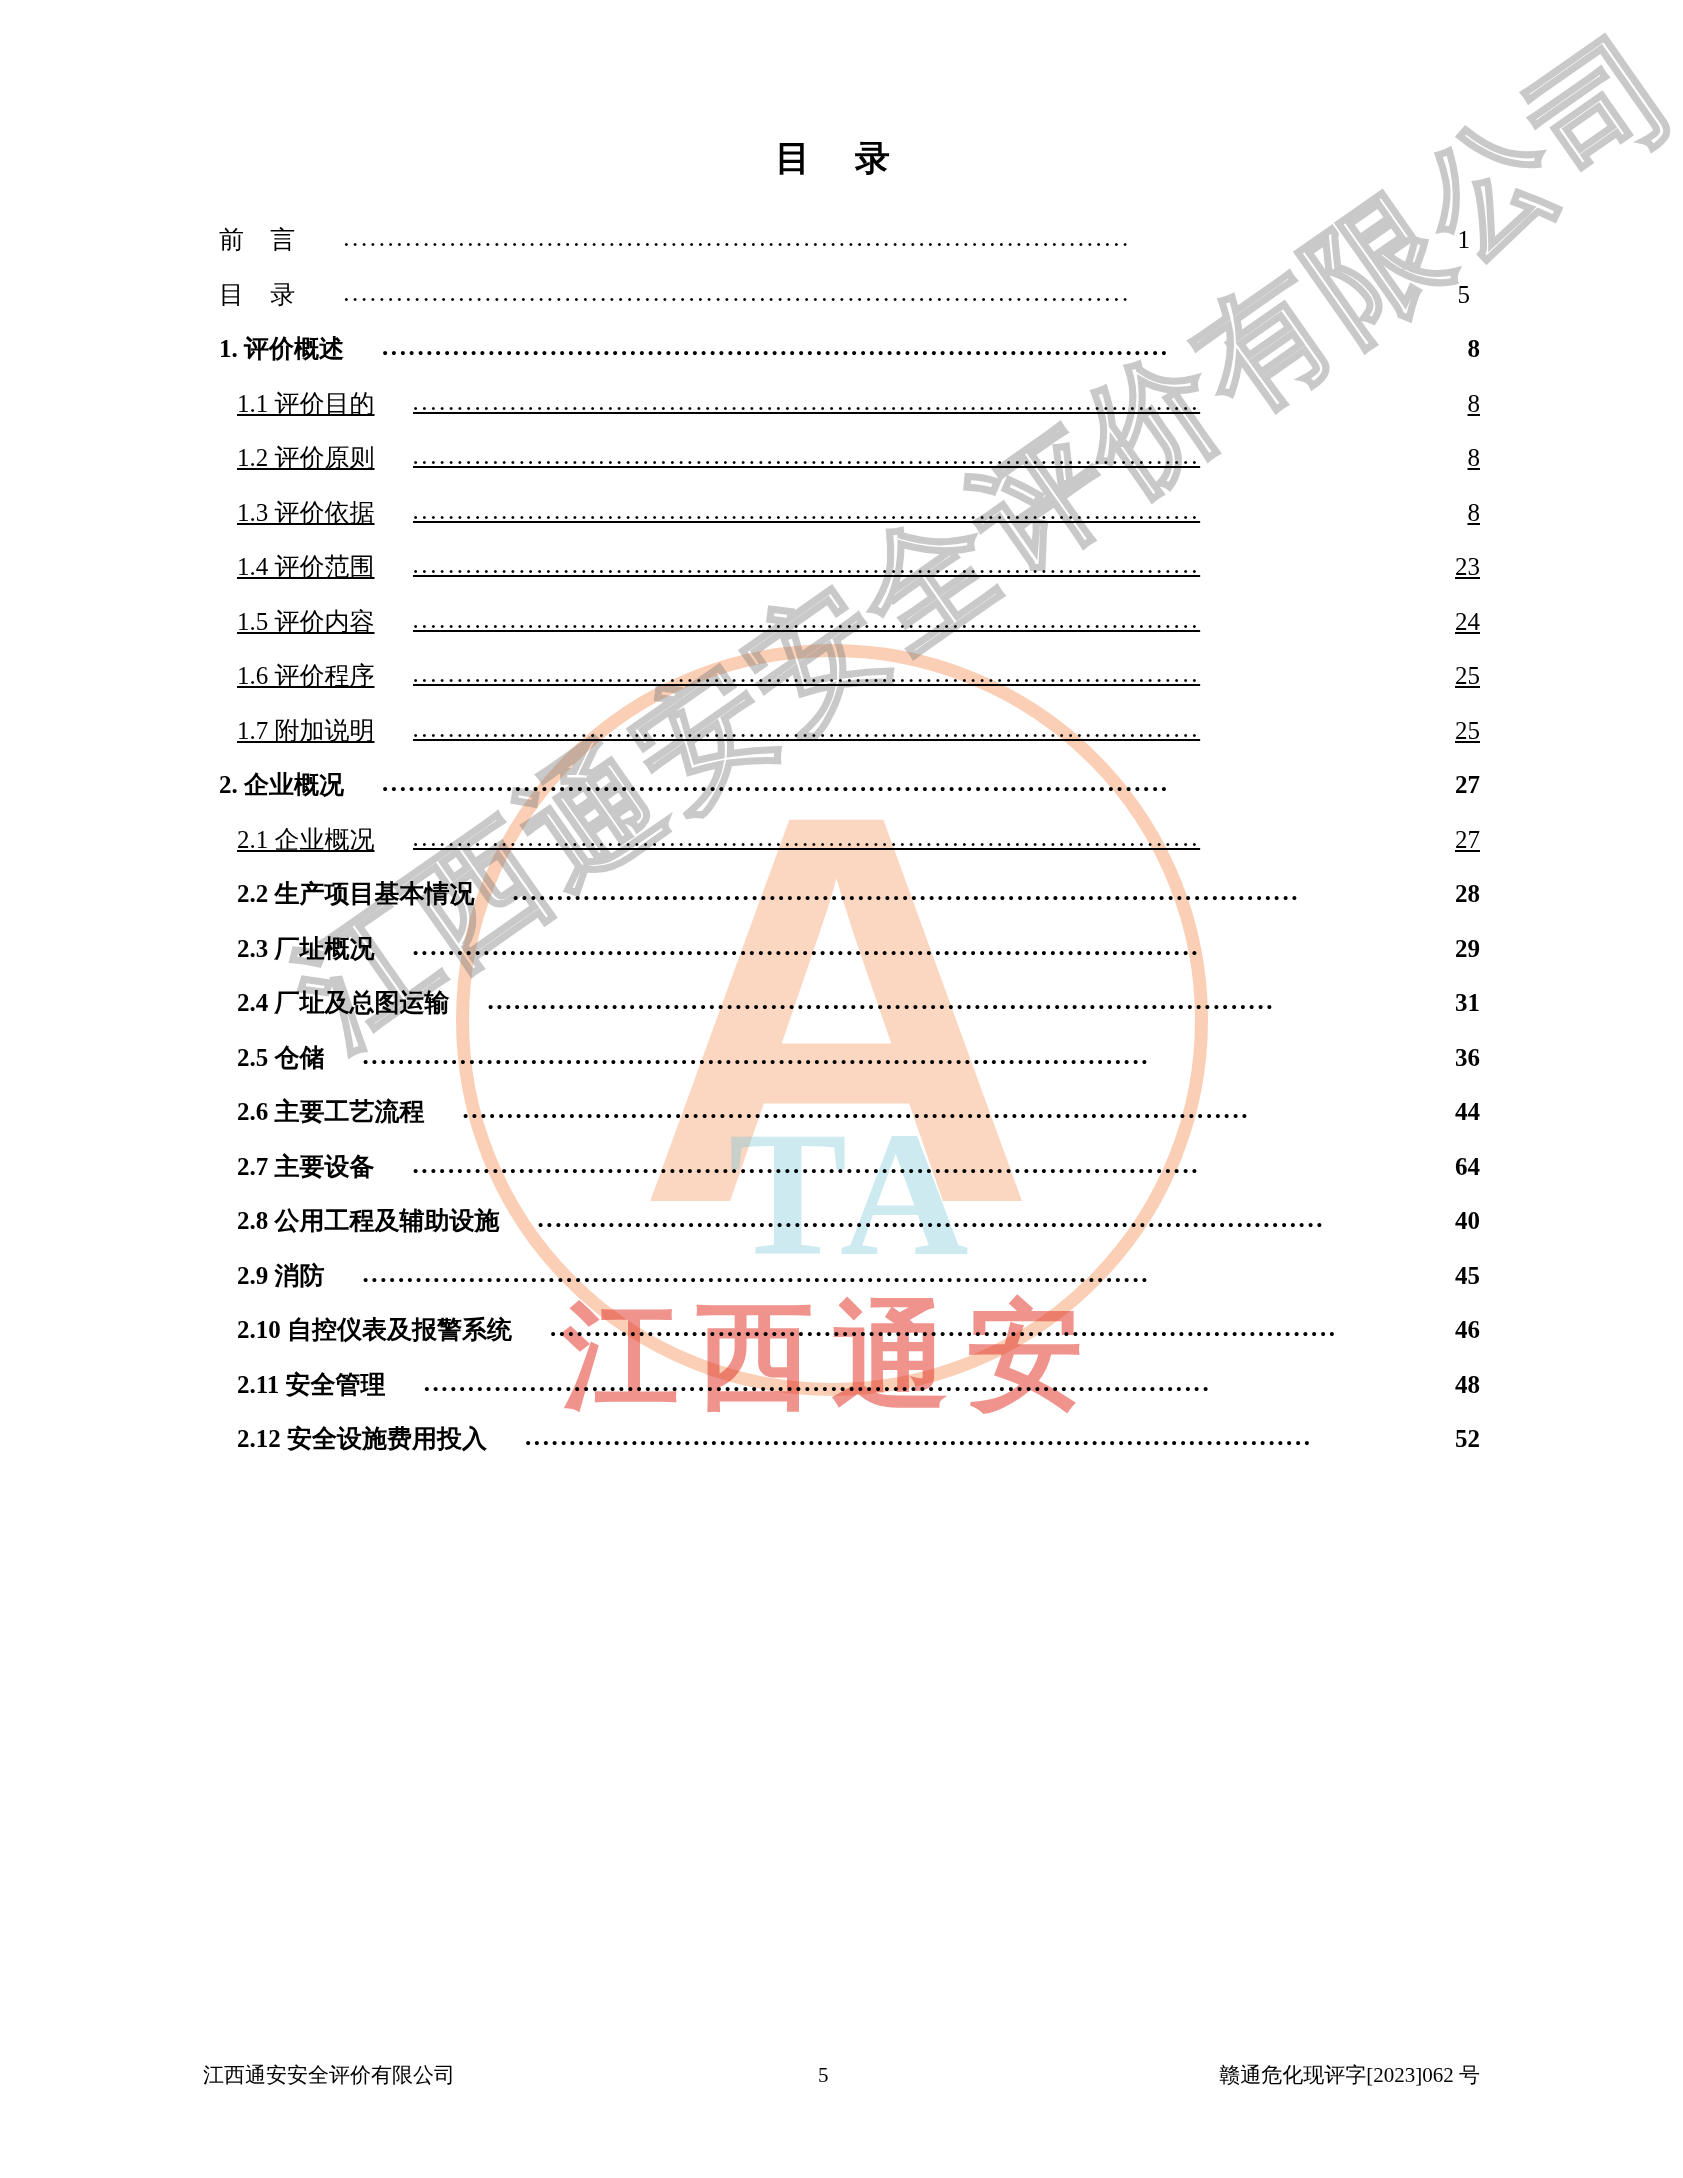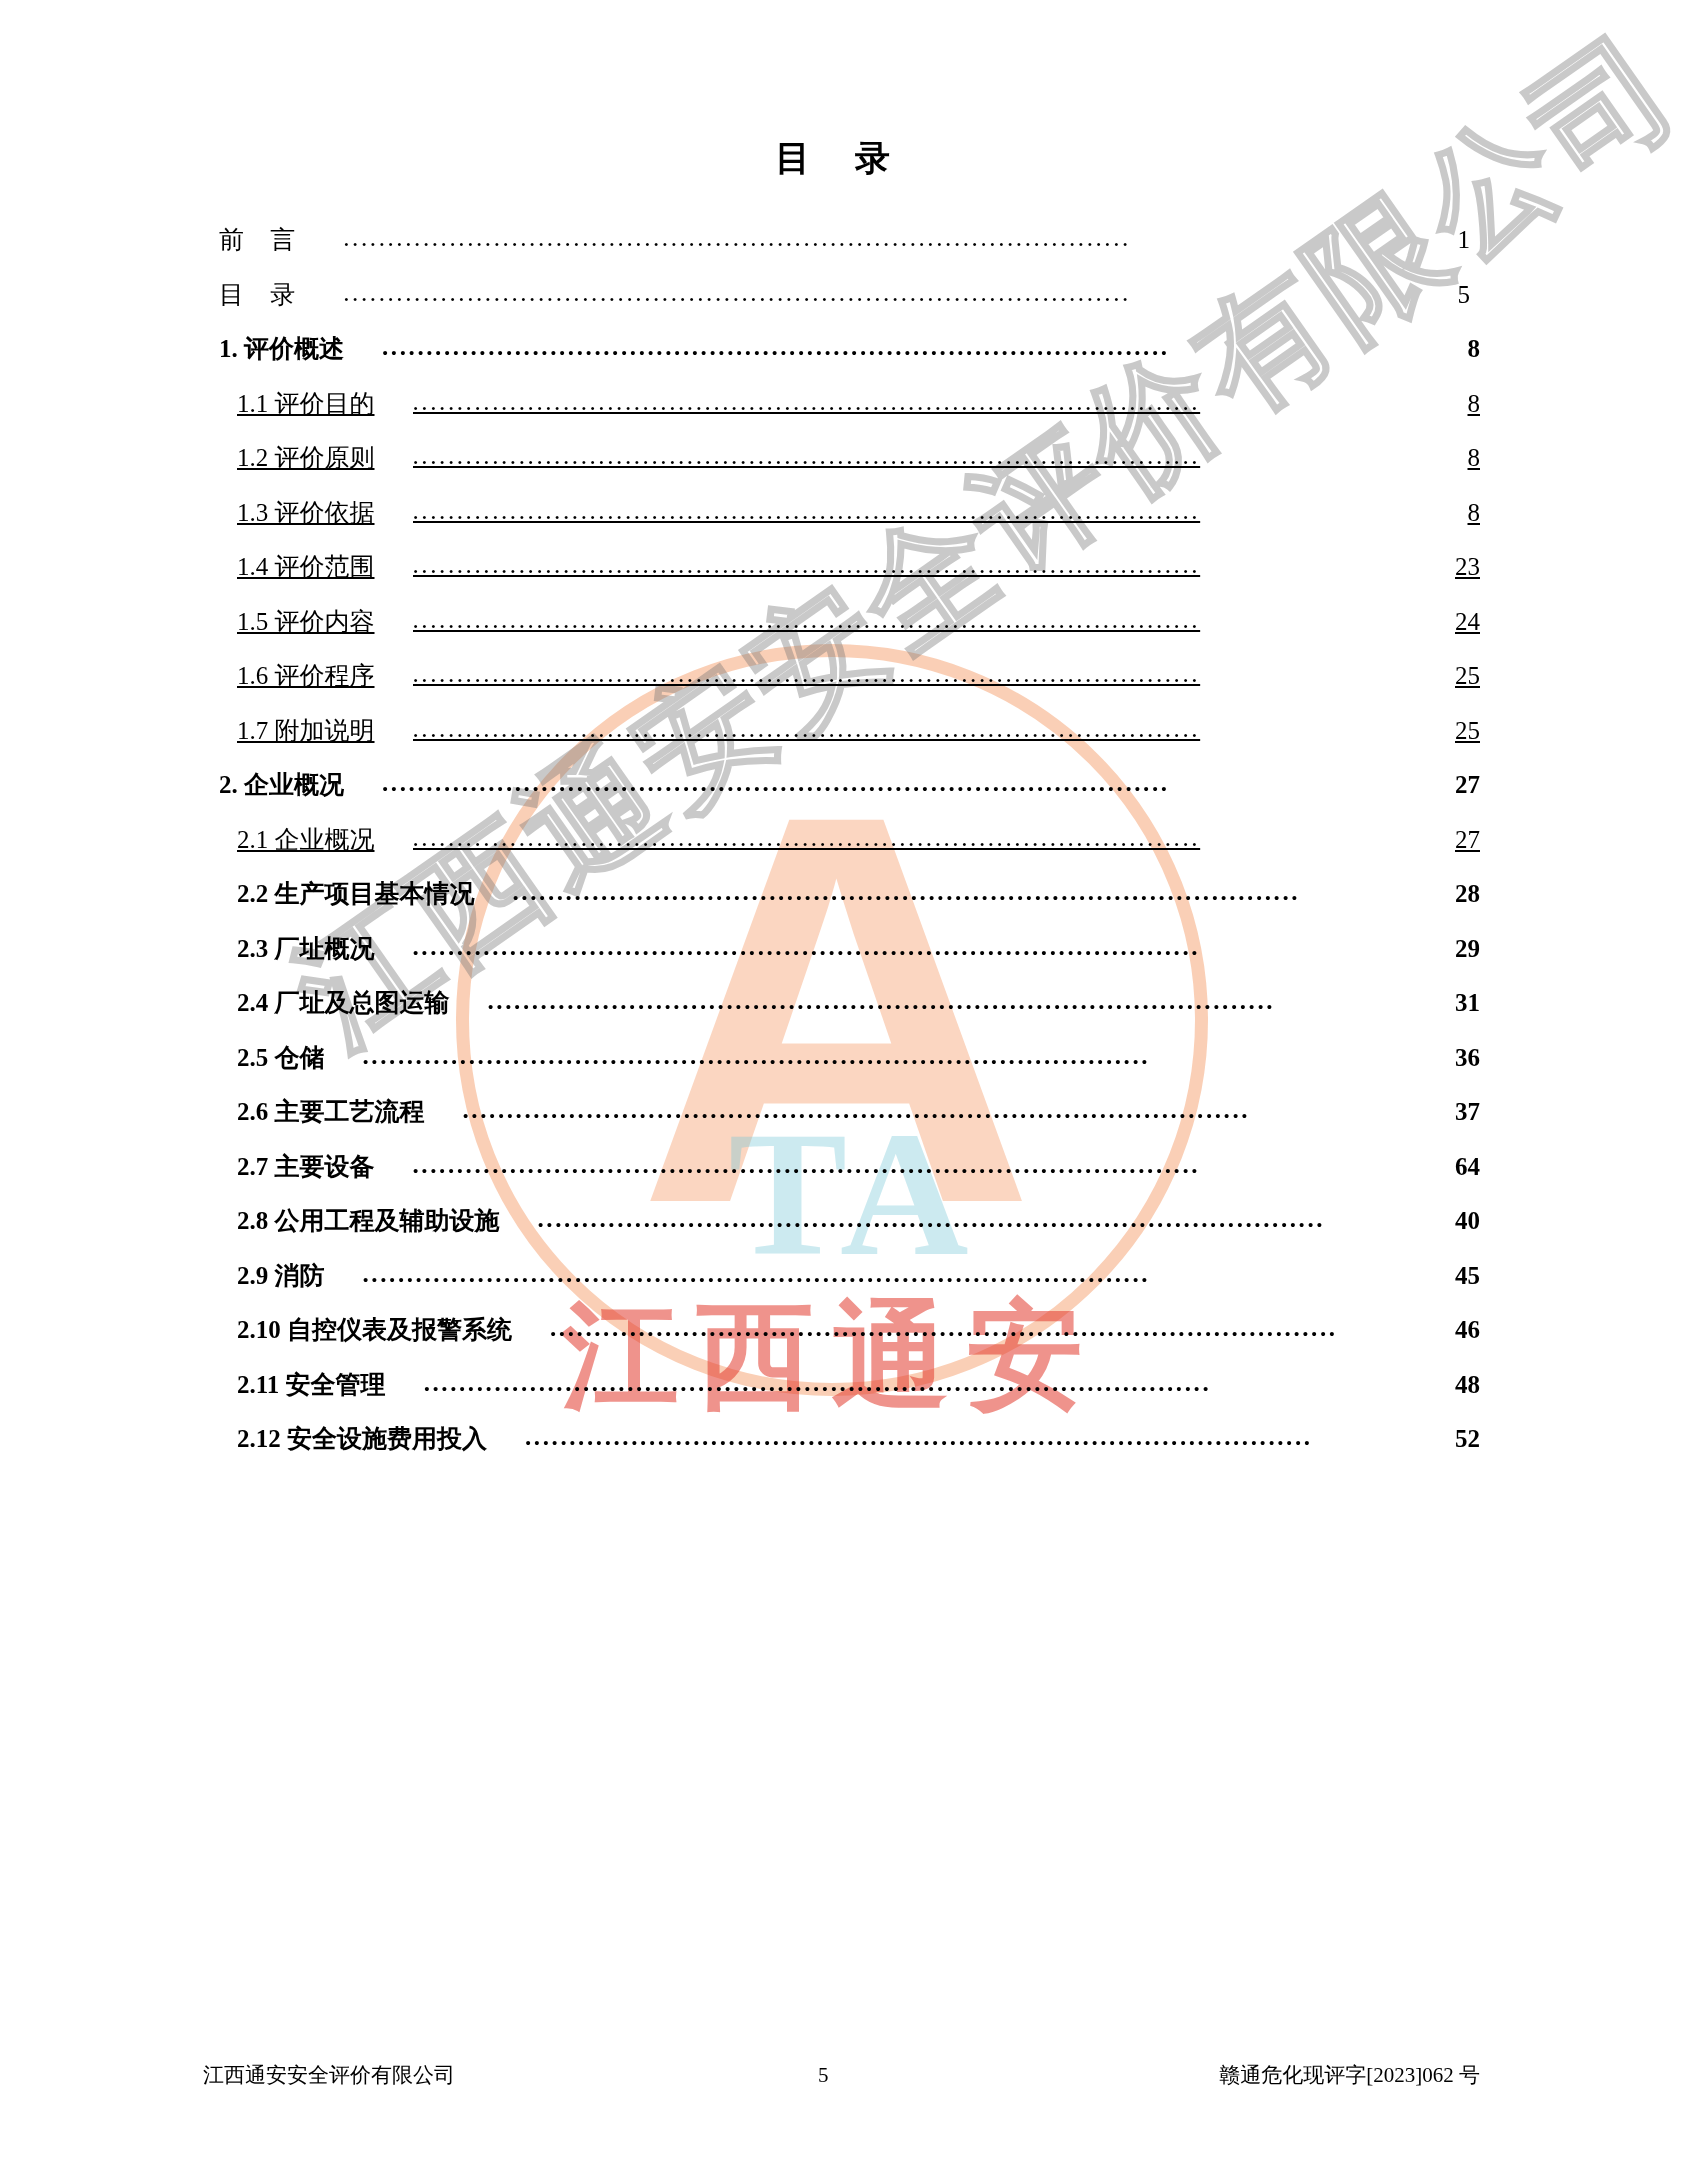--- a/index.html
+++ b/index.html
@@ -276,21 +276,21 @@
         <span class="page-no">31</span>
       </div>
       <div class="toc-row lvl2b">
         <span class="label">2.5  仓储</span>
         <span class="leader">.........................................................................................</span>
         <span class="page-no">36</span>
       </div>
       <div class="toc-row lvl2b">
         <span class="label">2.6  主要工艺流程</span>
         <span class="leader">.........................................................................................</span>
-        <span class="page-no">37</span>
+        <span class="page-no">44</span>
       </div>
       <div class="toc-row lvl2b">
         <span class="label">2.7  主要设备</span>
         <span class="leader">.........................................................................................</span>
         <span class="page-no">64</span>
       </div>
       <div class="toc-row lvl2b">
         <span class="label">2.8  公用工程及辅助设施</span>
         <span class="leader">.........................................................................................</span>
         <span class="page-no">40</span>

